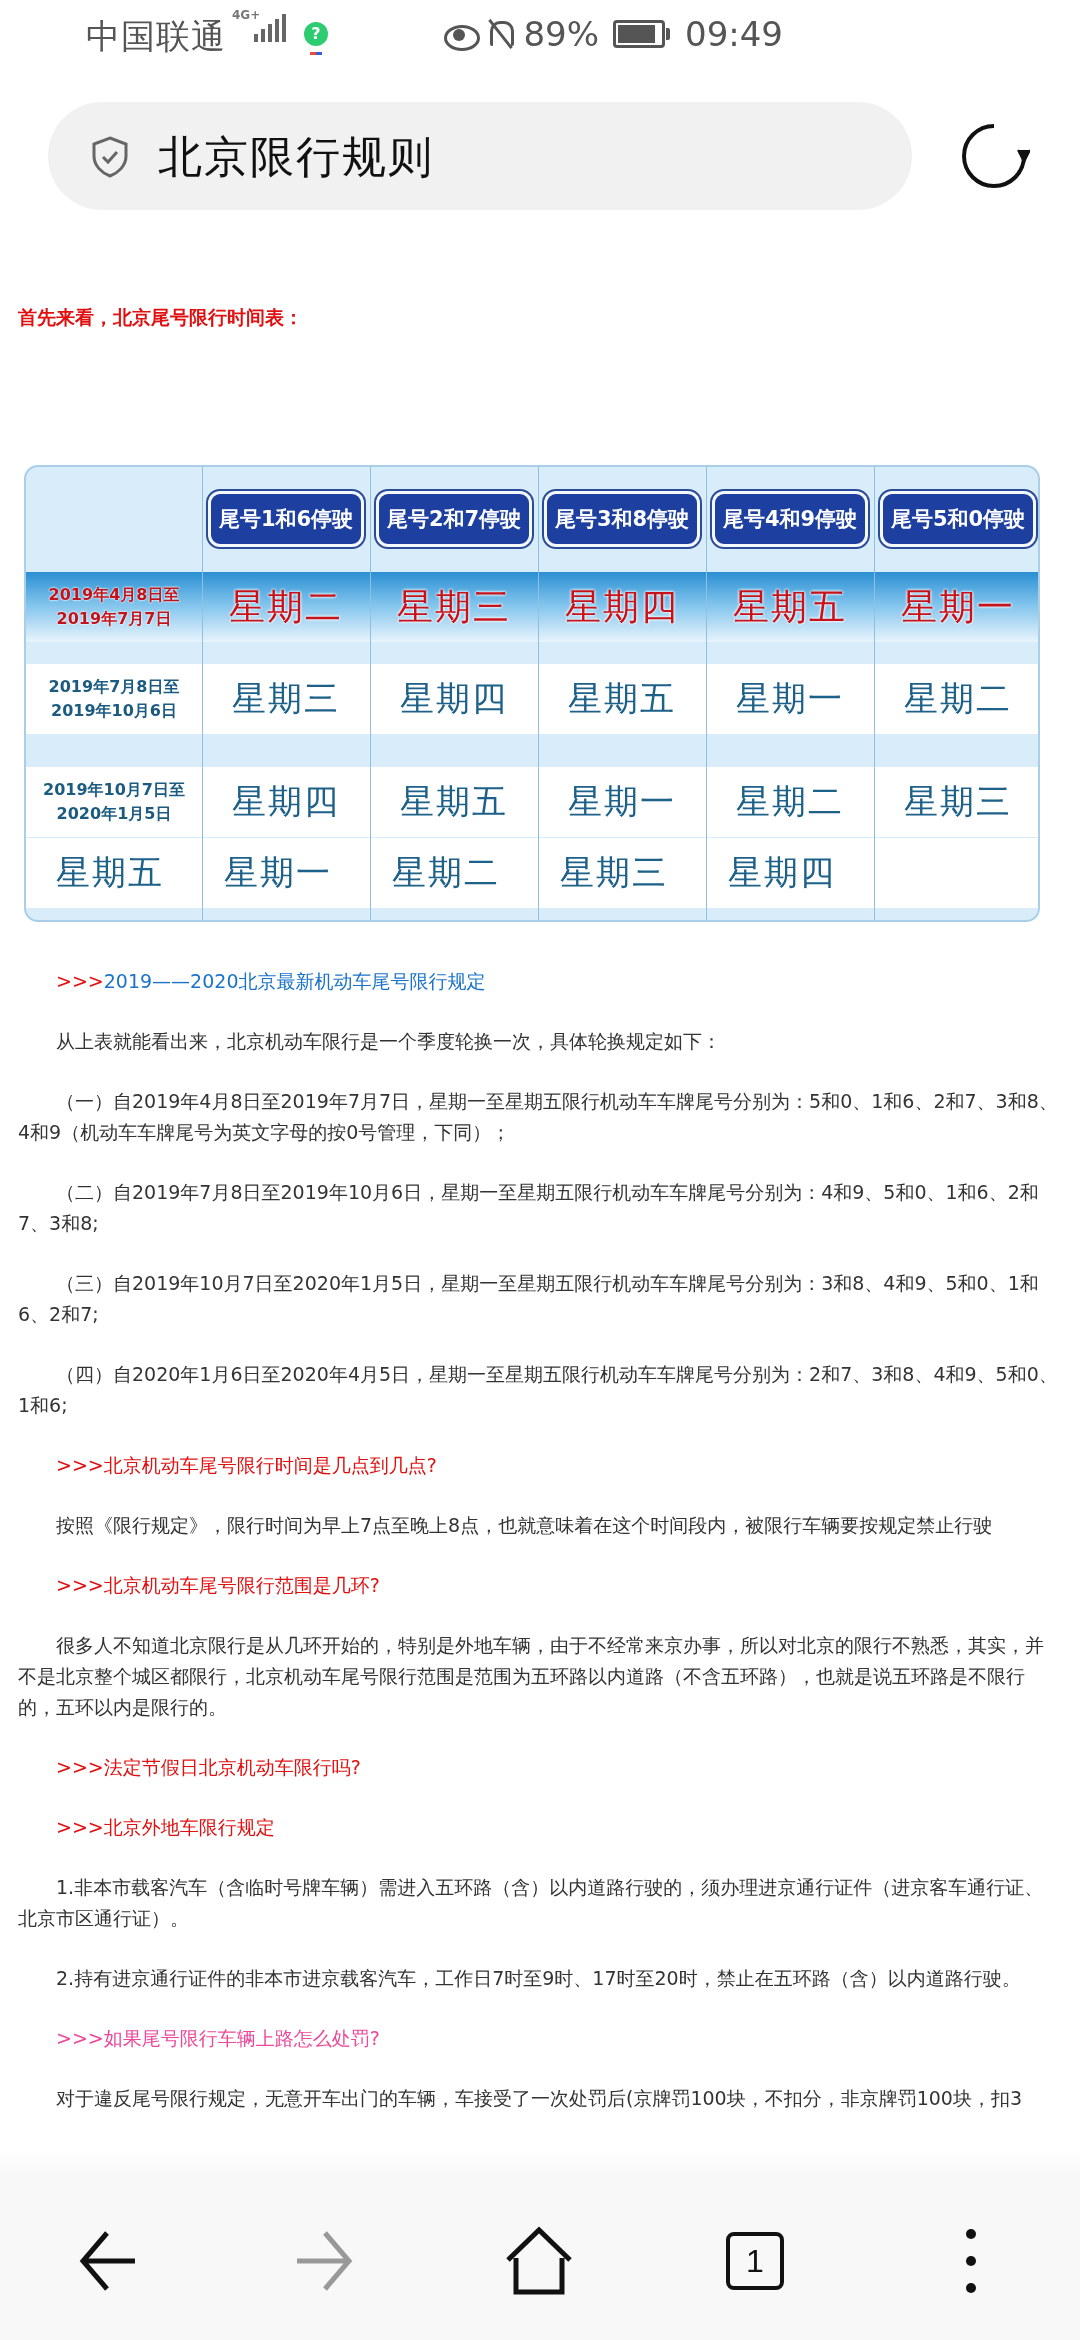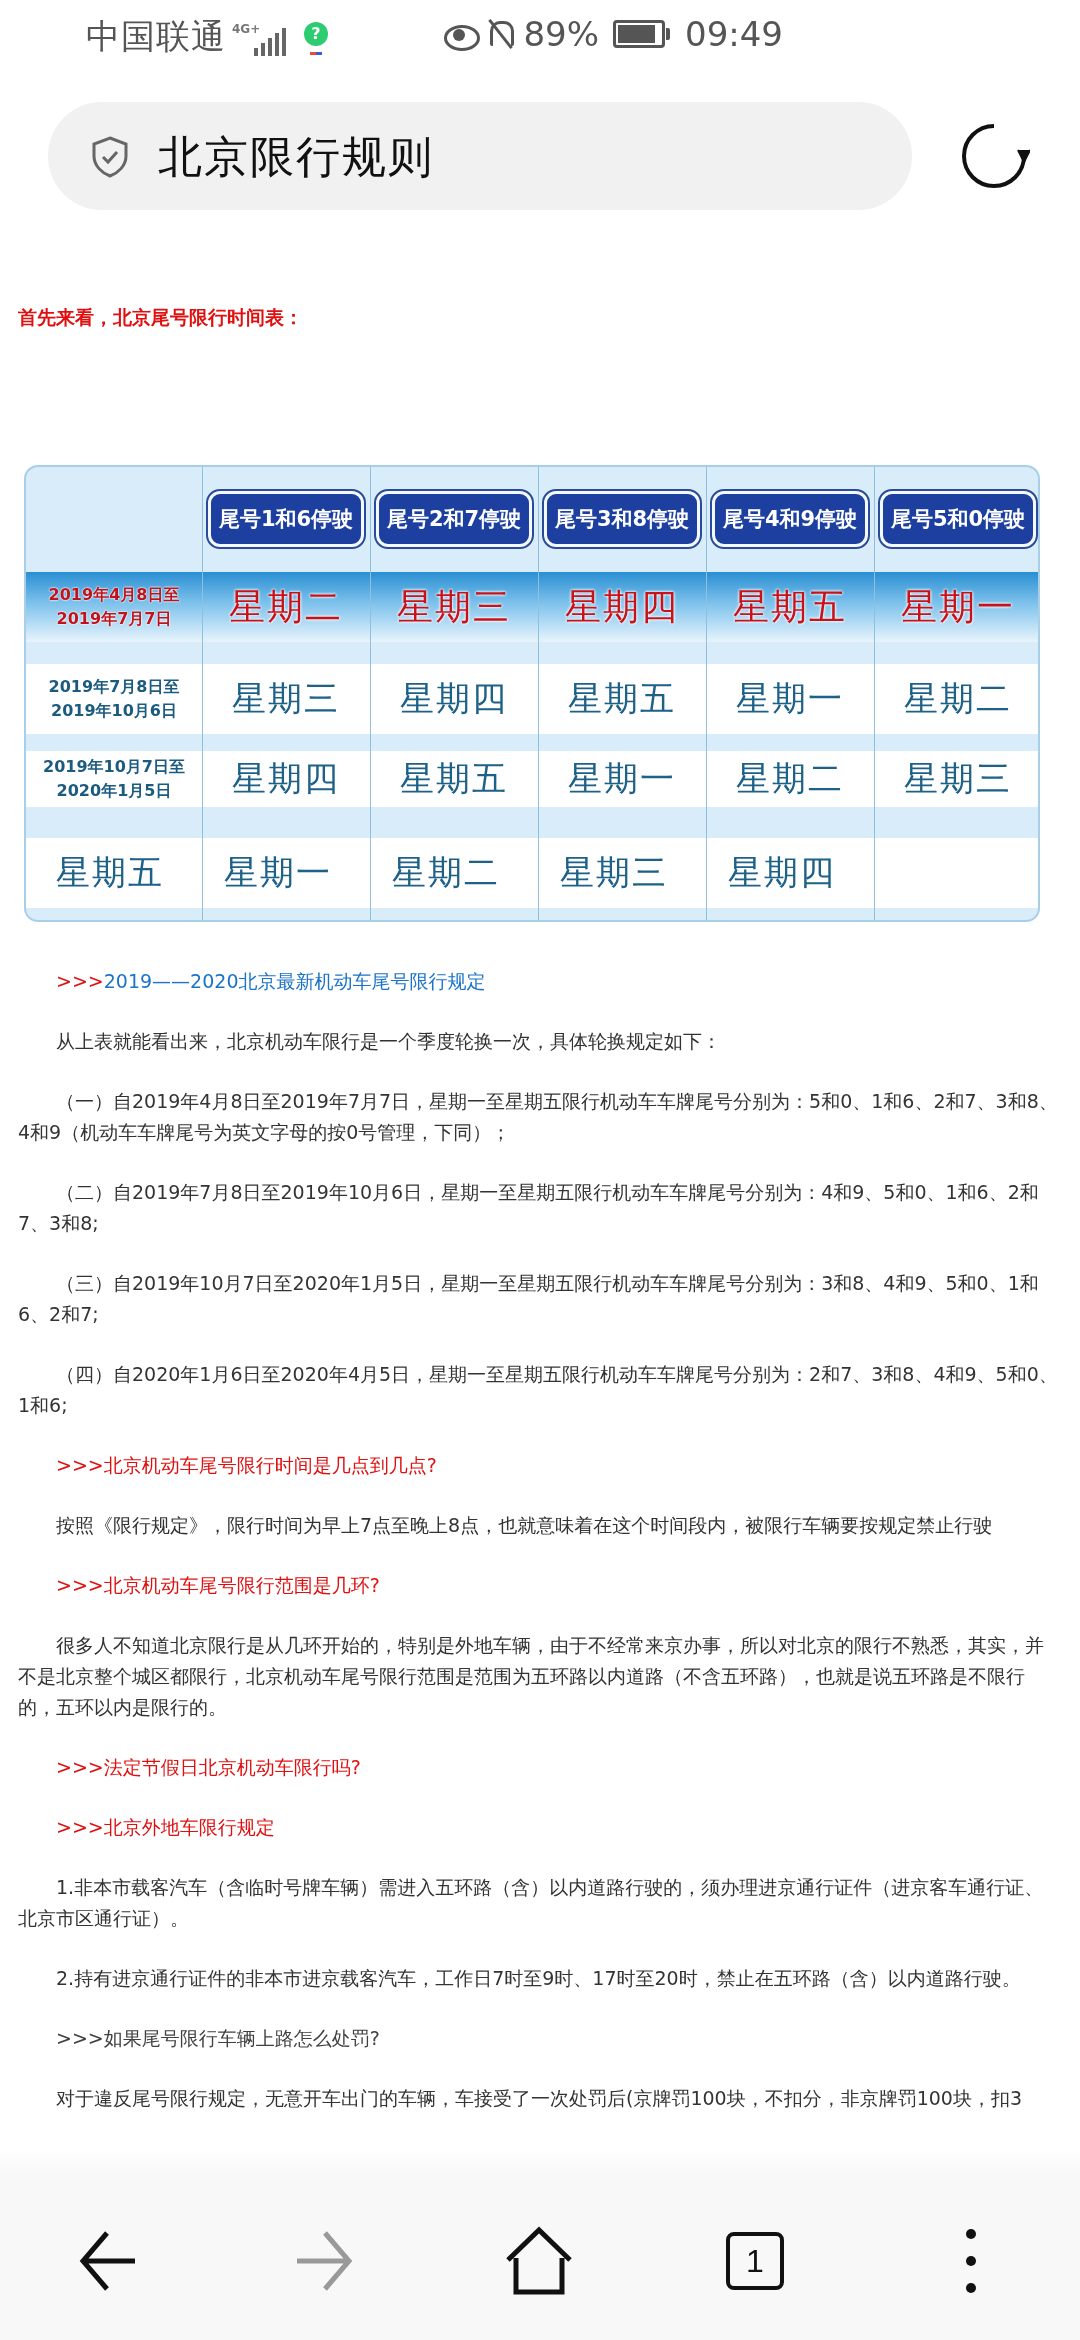--- a/index.html
+++ b/index.html
@@ -2,21 +2,21 @@
 <html><head>
 <meta charset="utf-8">
 <style>
   * { box-sizing: border-box; margin: 0; padding: 0; }
   html, body { width: 1080px; height: 2340px; overflow: hidden; background: #ffffff; }
   body { position: relative; font-family: "DejaVu Sans", "Liberation Sans", sans-serif; color: #333; }
 
   
   .statusbar { position: absolute; top: 0; left: 0; width: 863px; height: 72px; }
   .carrier { position: absolute; left: 86px; top: 14px; font-size: 34px; color: #555; letter-spacing: 1px; }
-  .signal { position: absolute; left: 232px; top: 24px; width: 60px; height: 34px; }
+  .signal { position: absolute; left: 232px; top: 10px; width: 60px; height: 34px; }
   .signal .net { position: absolute; left: 0; top: -2px; font-size: 12px; color: #777; font-weight: bold; }
   .signal .bars { position: absolute; left: 22px; bottom: 2px; display: flex; align-items: flex-end; gap: 3px; }
   .signal .bars span { display: block; width: 4px; background: #666; }
   .qbubble { position: absolute; left: 304px; top: 22px; width: 24px; height: 24px; border-radius: 50%; background: #2ecc71; color: #fff; font-size: 16px; font-weight: bold; text-align: center; line-height: 24px; }
   .qbubble::after { content: ""; position: absolute; left: 6px; top: 30px; width: 12px; height: 3px; background: linear-gradient(90deg, #e74c3c 50%, #3b5bdb 50%); }
   .status-right { position: absolute; right: 80px; top: 14px; display: flex; align-items: center; gap: 8px; font-size: 34px; color: #555; }
   .eye-icon { width: 36px; height: 30px; position: relative; }
   .eye-icon::before { content: ""; position: absolute; left: 3px; top: 6px; width: 30px; height: 20px; border: 3px solid #555; border-radius: 50%; }
   .eye-icon::after { content: ""; position: absolute; left: 12px; top: 10px; width: 12px; height: 12px; border-radius: 50%; background: #555; }
   .bell-icon { width: 30px; height: 32px; position: relative; }
@@ -32,21 +32,21 @@
   .shield-icon { position: absolute; left: 42px; top: 34px; width: 40px; height: 42px; }
   .addr-text { position: absolute; left: 110px; top: 26px; font-size: 44px; color: #111; letter-spacing: 2px; }
   .refresh-btn { position: absolute; left: 958px; top: 120px; width: 72px; height: 72px; }
 
   
   .article { position: absolute; left: 18px; top: 278px; width: 1044px; font-size: 19px; line-height: 31px; color: #333; }
   .p { text-indent: 38px; }
   .red-head { color: #e01010; font-weight: bold; font-size: 19px; }
   .sub-head { color: #e01010; font-weight: normal; padding-left: 38px; }
   .sub-head .blue { color: #1a73c8; }
-  .sub-head.plain { color: #404040; font-weight: normal; }
+  .sub-head.plain { color: #ec4899; font-weight: normal; }
 
   
   .sched { position: absolute; left: 24px; top: 465px; width: 1016px; height: 457px; background: #d9ecf9; border: 2px solid #a9cfe8; border-radius: 14px; overflow: hidden; }
   .sched .col-line { position: absolute; top: 0; bottom: 0; width: 1px; background: #8fc0df; }
   .sched .hdr-btn { position: absolute; top: 24px; height: 56px; width: 156px; background: #1d3fa0; border: 3px solid #f4f8ff; outline: 2px solid #2a4a9a; border-radius: 12px; color: #fff; font-weight: bold; font-size: 21px; text-align: center; line-height: 50px; }
   .sched .row { position: absolute; left: 0; width: 1016px; display: flex; }
   .sched .row.r1 { top: 105px; height: 70px; background: linear-gradient(#2a8fd2 0%, #7ec2ec 45%, #e8f4fc 100%); }
   .sched .row.rw { background: #ffffff; }
   .sched .row .date { width: 176px; text-align: center; font-size: 16px; font-weight: bold; color: #1c5b80; line-height: 24px; display: flex; flex-direction: column; justify-content: center; }
   .sched .row.r1 .date { color: #c0141c; text-shadow: 0 0 2px #fff, 0 0 2px #fff; }
@@ -135,21 +135,21 @@
         <span>2019年7月8日至</span>
         <span>2019年10月6日</span>
       </div>
     <div class="day">星期三</div>
     <div class="day">星期四</div>
     <div class="day">星期五</div>
     <div class="day">星期一</div>
     <div class="day">星期二</div>
   </div>
 
-  <div class="row rw" style="top:284px;height:56px">
+  <div class="row rw" style="top:300px;height:70px">
     <div class="date">
         <span>2019年10月7日至</span>
         <span>2020年1月5日</span>
       </div>
     <div class="day">星期四</div>
     <div class="day">星期五</div>
     <div class="day">星期一</div>
     <div class="day">星期二</div>
     <div class="day">星期三</div>
   </div>

